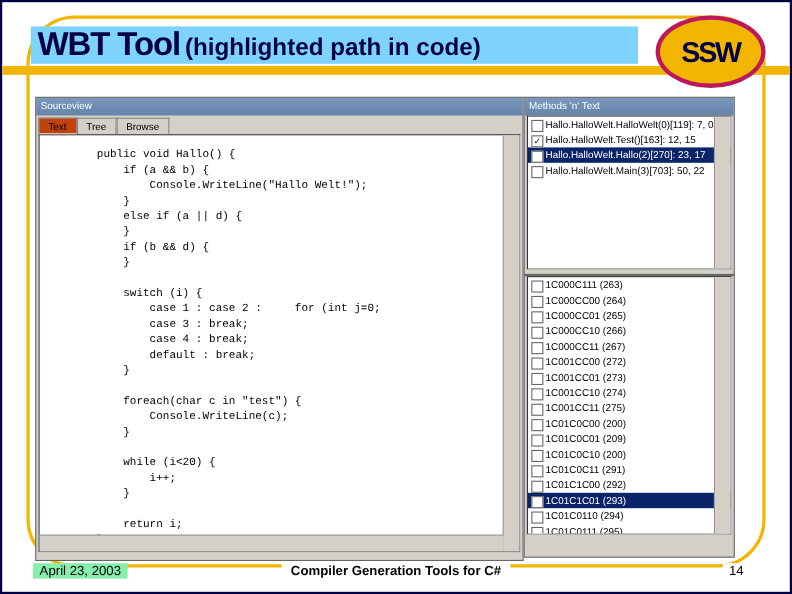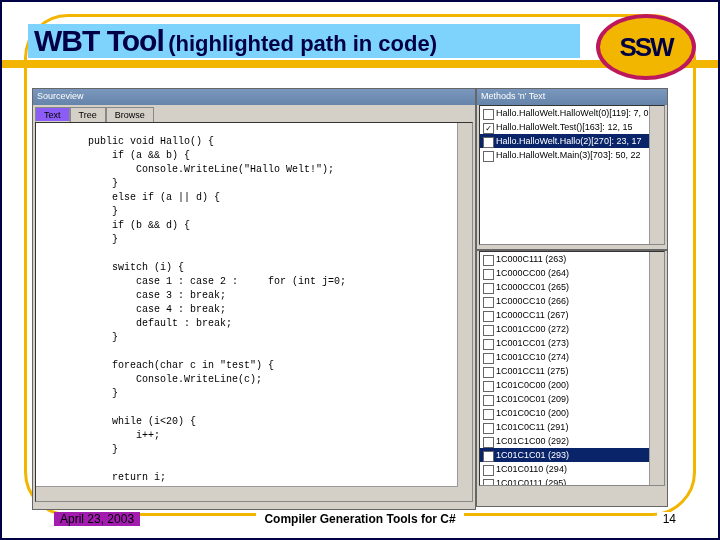--- a/index.html
+++ b/index.html
@@ -11,33 +11,33 @@
 .logo{position:absolute;right:22px;top:12px;width:92px;height:58px;background:#f2b500;border-radius:50%/50%;z-index:3;display:flex;align-items:center;justify-content:center;border:4px solid #be185d}
 .logo-text{color:#000144;font-weight:900;font-size:26px;letter-spacing:-2px}
 .gold-bar{position:absolute;left:0;top:58px;right:0;height:8px;background:#f2b500;z-index:1}
 .win{position:absolute;z-index:2;background:#d4d0c8;border:1px solid #666}
 .win-source{left:30px;top:86px;width:442px;height:420px}
 .win-methods{left:474px;top:86px;width:190px;height:160px}
 .win-paths{left:474px;top:248px;width:190px;height:255px}
 .win-title{background:linear-gradient(#7a98bd,#6684aa);color:#fff;font-size:9px;padding:2px 4px;height:12px}
 .tabs{display:flex;padding:2px 2px 0 2px;gap:0}
 .tab{font-size:9px;padding:2px 8px 1px 8px;background:#d4d0c8;border:1px solid #888;border-bottom:none;position:relative}
-.tab.active{background:#8b5cf6;border-bottom:1px solid #d4d0c8;z-index:1}
+.tab.active{background:#c2410c;border-bottom:1px solid #d4d0c8;z-index:1}
 .code-area{background:#fff;border:1px inset #888;margin:0 2px 2px 2px;height:378px;overflow:hidden;position:relative}
 .code{font-family:"Courier New",monospace;font-size:10px;line-height:14px;color:#000;padding:2px 4px;white-space:pre}
 .scroll-v{position:absolute;right:0;top:0;bottom:0;width:14px;background:#d4d0c8;border-left:1px solid #999}
 .scroll-h{position:absolute;left:0;right:14px;bottom:0;height:14px;background:#d4d0c8;border-top:1px solid #999}
 .list-area{background:#fff;border:1px inset #888;margin:0 2px 2px 2px;overflow:hidden;position:relative}
 .methods-list{height:138px}
 .paths-list{height:233px}
 .item{font-family:"MS Sans Serif",Arial,sans-serif;font-size:9px;line-height:14px;padding:0 3px;white-space:nowrap;display:flex;align-items:flex-end;gap:2px}
 .chk{width:9px;height:9px;border:1px solid #666;background:#fff;display:inline-flex;align-items:center;justify-content:center;font-size:8px;line-height:8px;flex-shrink:0}
 .item.selected{background:#0a246a;color:#fff}
 .item.selected .chk{background:#fff;color:#000}
-.footer-date{position:absolute;left:52px;bottom:12px;font-size:12px;background:#a21caf;z-index:4;padding:0 6px}
+.footer-date{position:absolute;left:28px;bottom:12px;font-size:12px;background:#86efac;z-index:4;padding:0 6px}
 .footer-center{position:absolute;left:0;right:0;bottom:12px;text-align:center;font-size:12px;font-weight:700;z-index:3}
 .footer-center span{background:#fff;padding:0 8px}
 .footer-page{position:absolute;right:36px;bottom:12px;font-size:12px;background:#fff;z-index:4;padding:0 6px}
 </style>
 </head>
 <body>
 
 <div class="slide">
   <div class="gold-frame"></div>
   <div class="gold-bar"></div>

